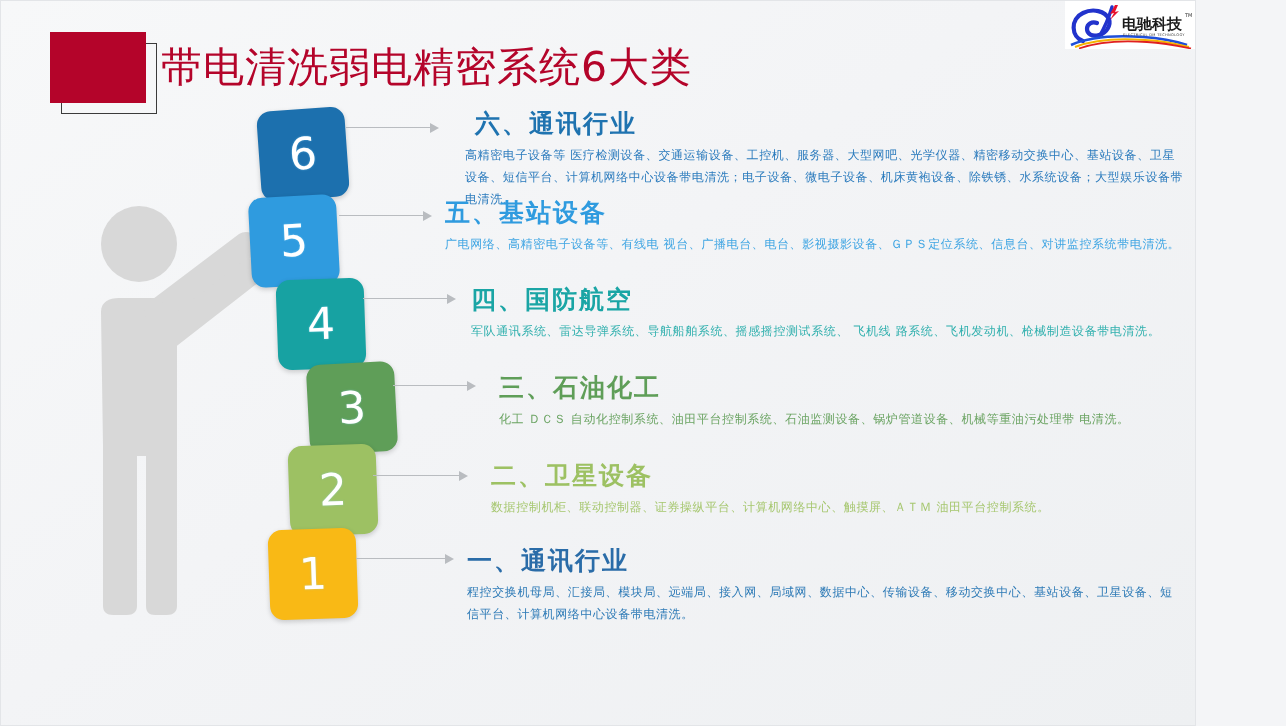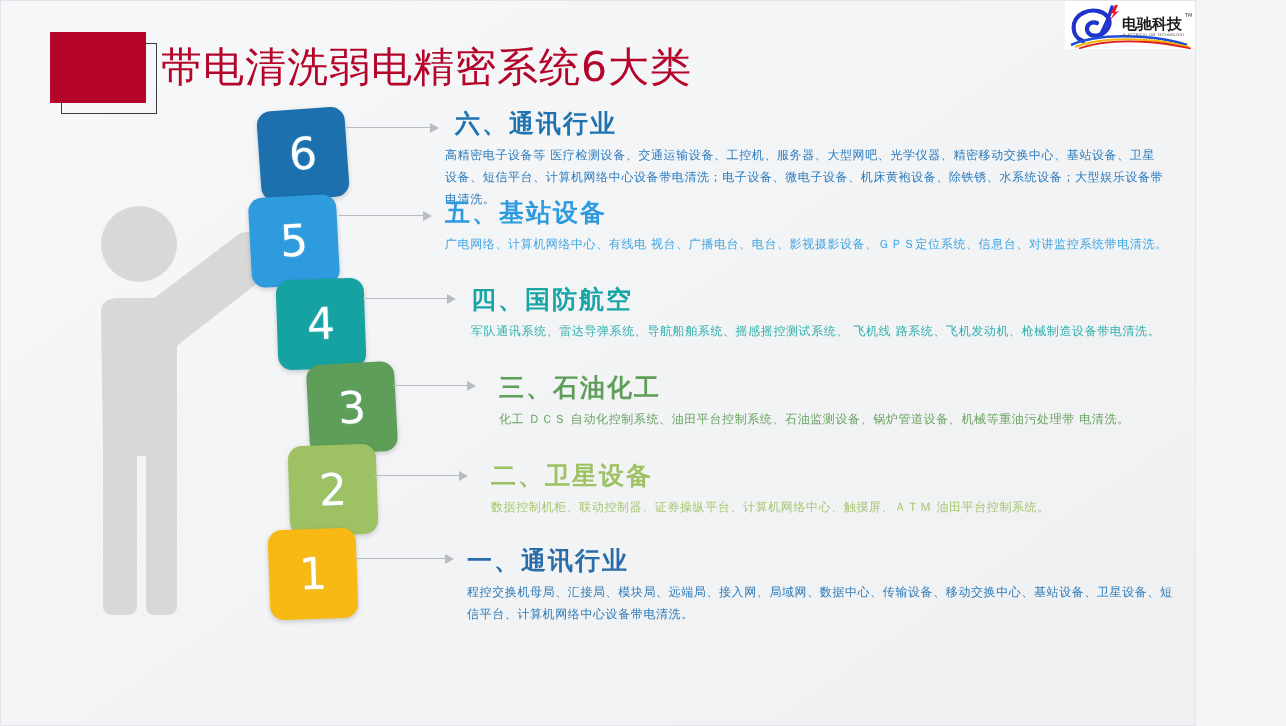--- a/index.html
+++ b/index.html
@@ -169,28 +169,28 @@
   </div>
   <div class="arrow" style="left:372px;top:470px;width:95px;">
     <div class="ln" style="width:86px;"></div>
       <div class="hd" style="left:86px;"></div>
   </div>
   <div class="arrow" style="left:355px;top:553px;width:98px;">
     <div class="ln" style="width:89px;"></div>
       <div class="hd" style="left:89px;"></div>
   </div>
 
-  <div class="sec" style="left:444px;top:108px;width:730px;">
+  <div class="sec" style="left:464px;top:108px;width:730px;">
     <div class="hd-txt" style="color:#1f73b0;margin-left:10px;">六、通讯行业</div>
     <div class="bd-txt" style="color:#2b7bbd;margin-top:5px;width:722px;">高精密电子设备等 医疗检测设备、交通运输设备、工控机、服务器、大型网吧、光学仪器、精密移动交换中心、基站设备、卫星设备、短信平台、计算机网络中心设备带电清洗；电子设备、微电子设备、机床黄袍设备、除铁锈、水系统设备；大型娱乐设备带电清洗。</div>
   </div>
 
   <div class="sec" style="left:444px;top:197px;width:742px;">
     <div class="hd-txt" style="color:#2f9bdf;">五、基站设备</div>
-    <div class="bd-txt" style="color:#3fa5e3;margin-top:5px;width:740px;">广电网络、计算机网络中心、有线电 视台、广播电台、电台、影视摄影设备、ＧＰＳ定位系统、信息台、对讲监控系统带电清洗。</div>
+    <div class="bd-txt" style="color:#3fa5e3;margin-top:5px;width:740px;">广电网络、高精密电子设备等、有线电 视台、广播电台、电台、影视摄影设备、ＧＰＳ定位系统、信息台、对讲监控系统带电清洗。</div>
   </div>
 
   <div class="sec" style="left:498px;top:372px;width:692px;">
     <div class="hd-txt" style="color:#5f9e58;">三、石油化工</div>
     <div class="bd-txt" style="color:#6ba463;margin-top:5px;width:688px;">化工 ＤＣＳ 自动化控制系统、油田平台控制系统、石油监测设备、锅炉管道设备、机械等重油污处理带 电清洗。</div>
   </div>
 
   <div class="sec" style="left:470px;top:284px;width:720px;">
     <div class="hd-txt" style="color:#1aa5a5;">四、国防航空</div>
     <div class="bd-txt" style="color:#31b0ae;margin-top:5px;width:715px;">军队通讯系统、雷达导弹系统、导航船舶系统、摇感摇控测试系统、 飞机线 路系统、飞机发动机、枪械制造设备带电清洗。</div>

